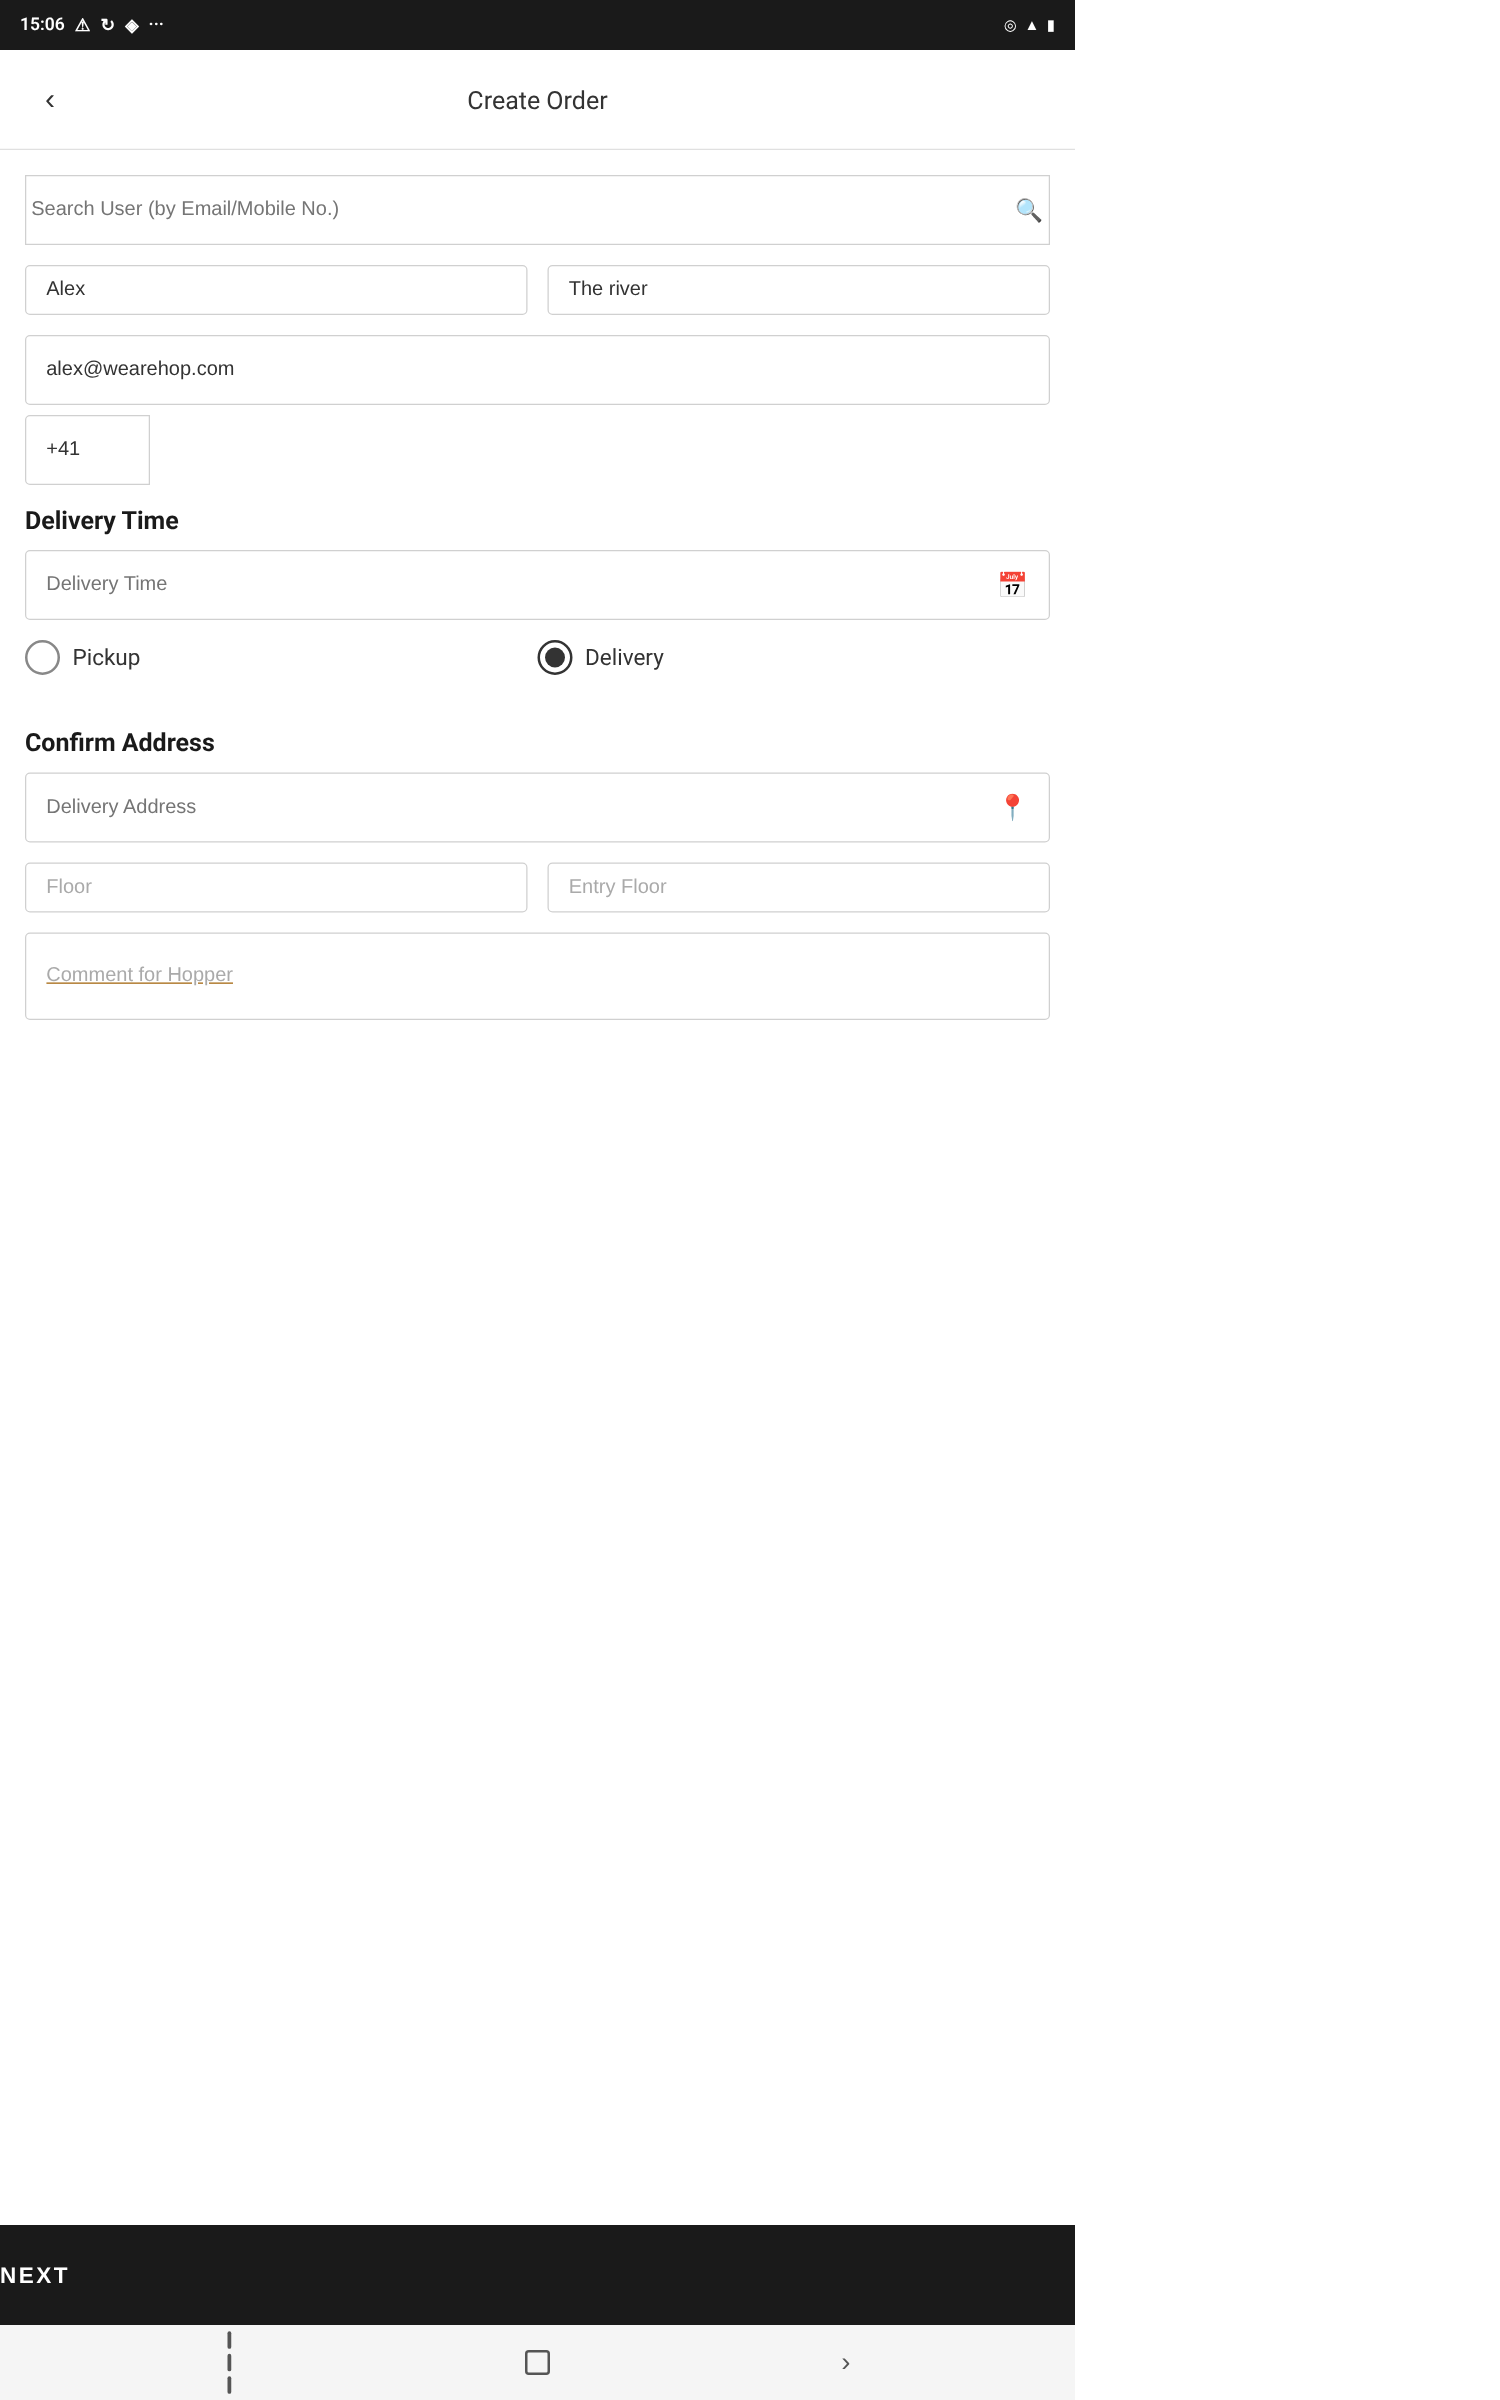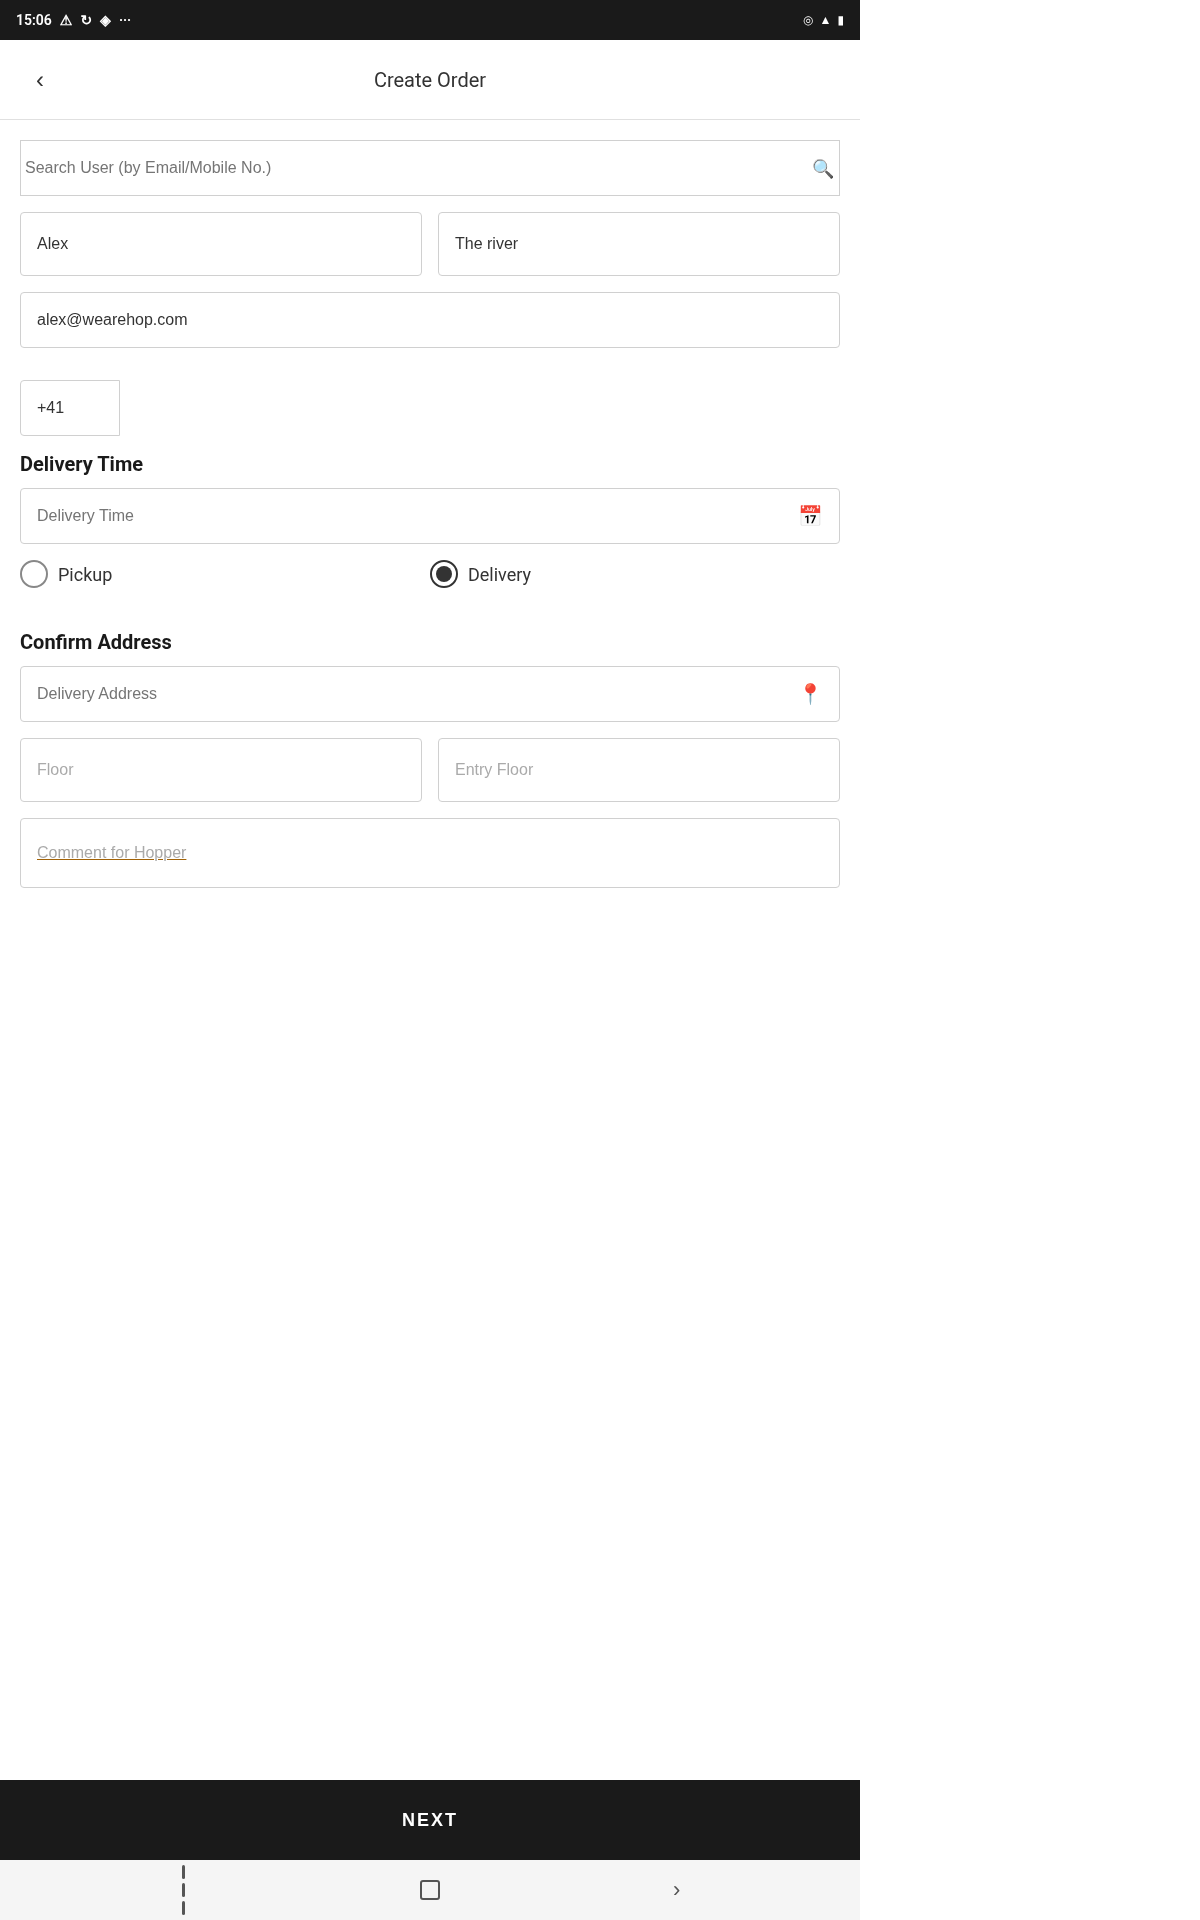--- a/index.html
+++ b/index.html
@@ -114,41 +114,41 @@
     .form-row {
       display: flex;
       gap: 16px;
       margin-bottom: 16px;
     }
 
     .form-field {
       flex: 1;
       border: 1px solid #d0d0d0;
       border-radius: 4px;
-      height: 64px;
+      height: 40px;
       padding: 0 16px;
       font-size: 16px;
       color: #333;
       outline: none;
     }
 
     .form-field::placeholder {
       color: #aaa;
     }
 
     .form-field-full {
       width: 100%;
       border: 1px solid #d0d0d0;
       border-radius: 4px;
       height: 56px;
       padding: 0 16px;
       font-size: 16px;
       color: #333;
       outline: none;
-      margin-bottom: 32px;
+      margin-bottom: 8px;
     }
 
     .form-field-full::placeholder {
       color: #aaa;
     }
 
     
     .phone-row {
       display: flex;
       gap: 0;
@@ -297,21 +297,20 @@
     .comment-field::placeholder {
       color: #aaa;
     }
 
     
     .bottom-nav {
       height: 80px;
       background: #1a1a1a;
       display: flex;
       align-items: center;
-      justify-content: center;
       flex-shrink: 0;
     }
 
     .next-button {
       color: #ffffff;
       font-size: 18px;
       font-weight: 600;
       letter-spacing: 2px;
       background: none;
       border: none;

